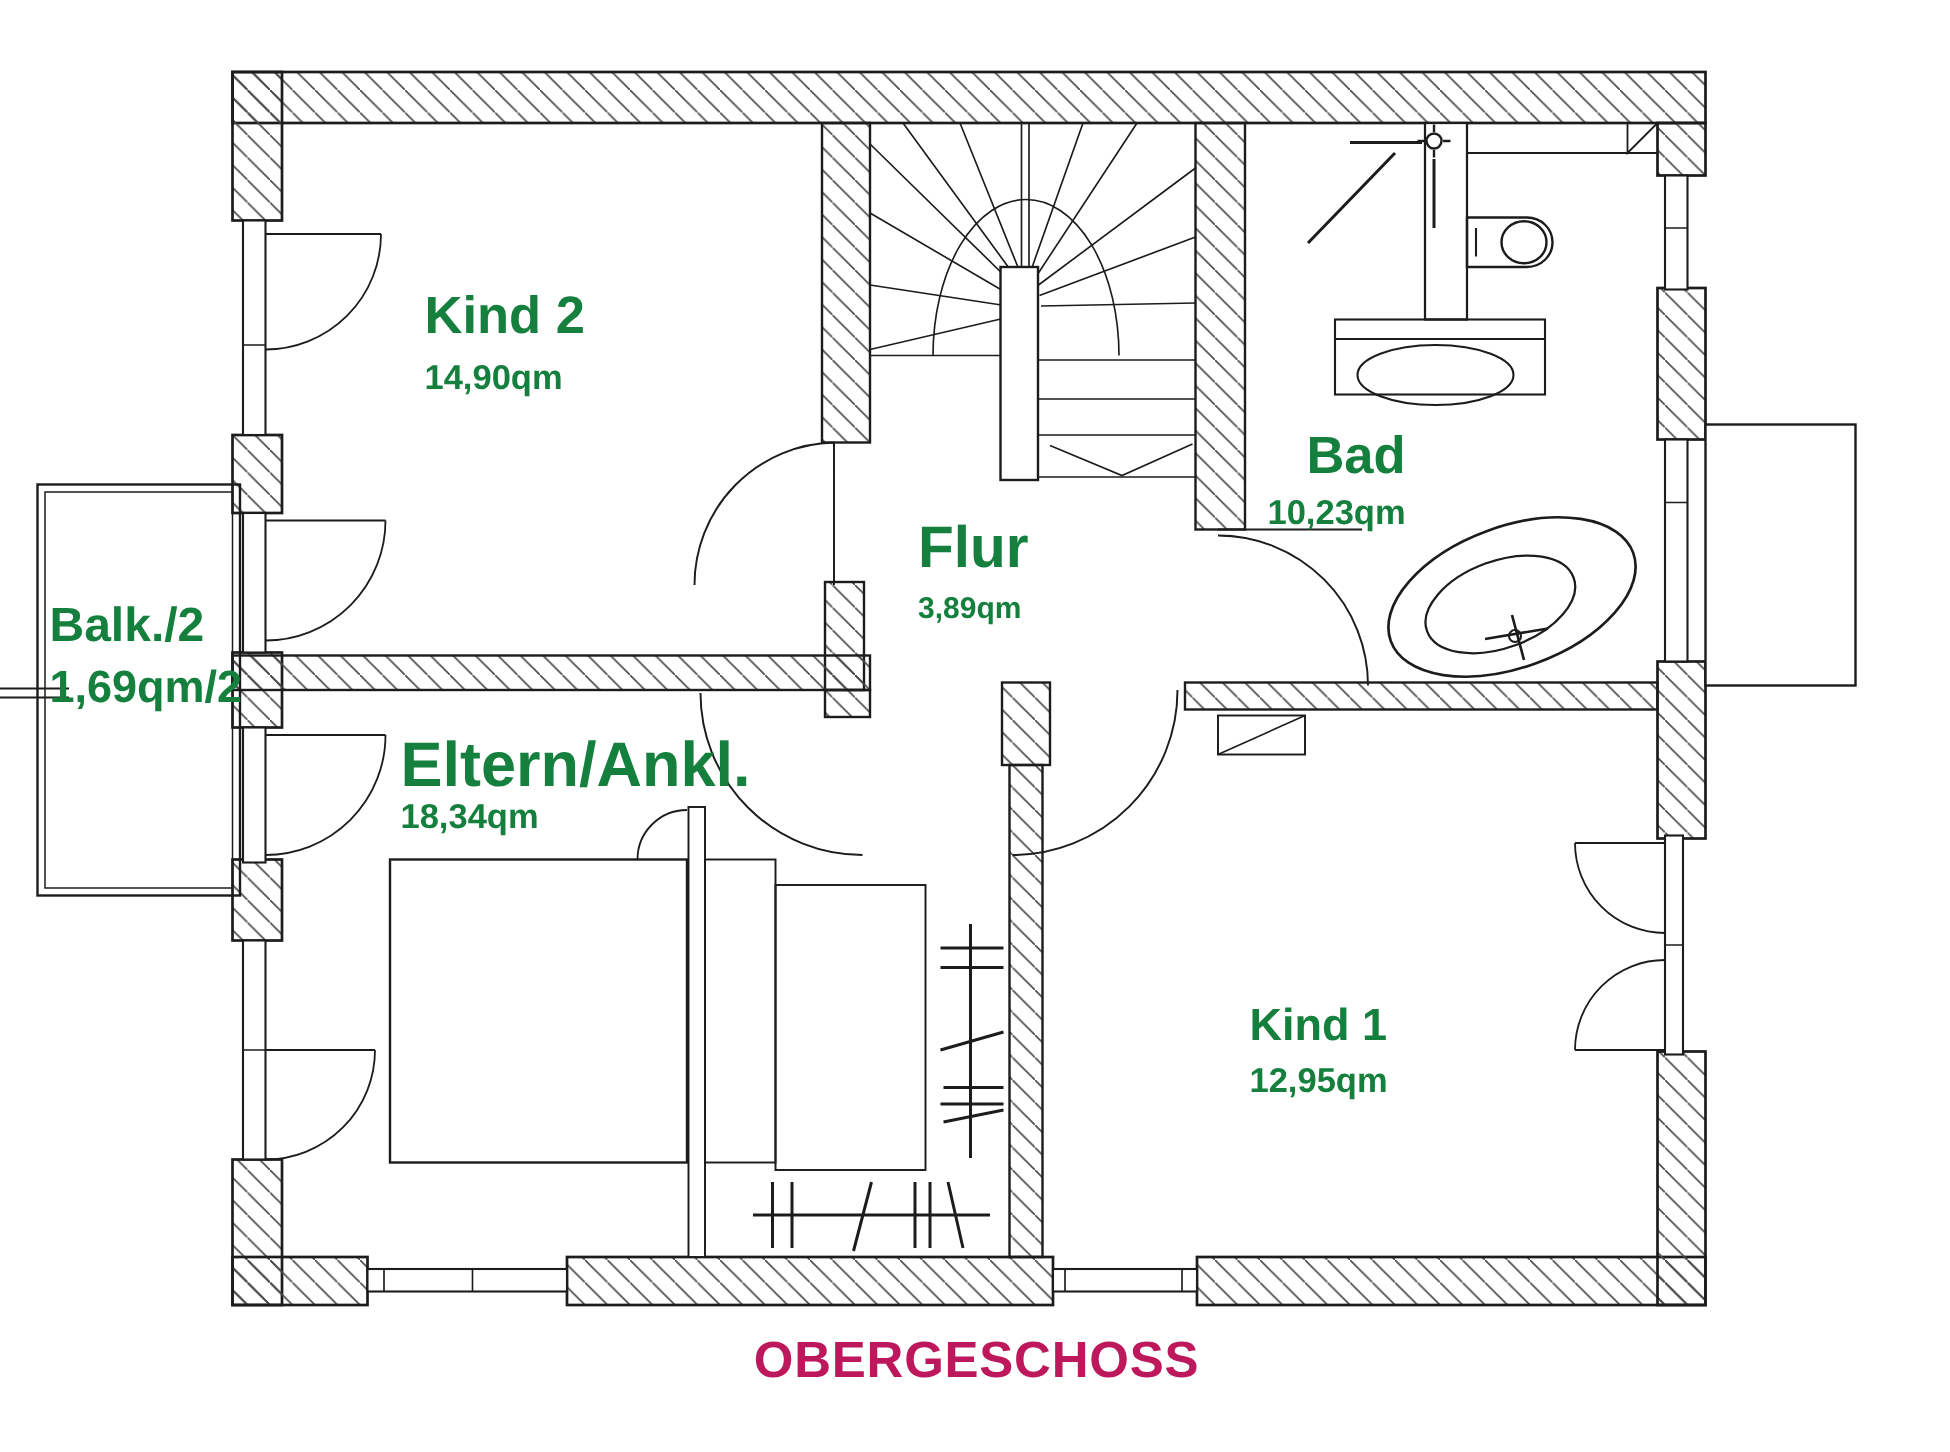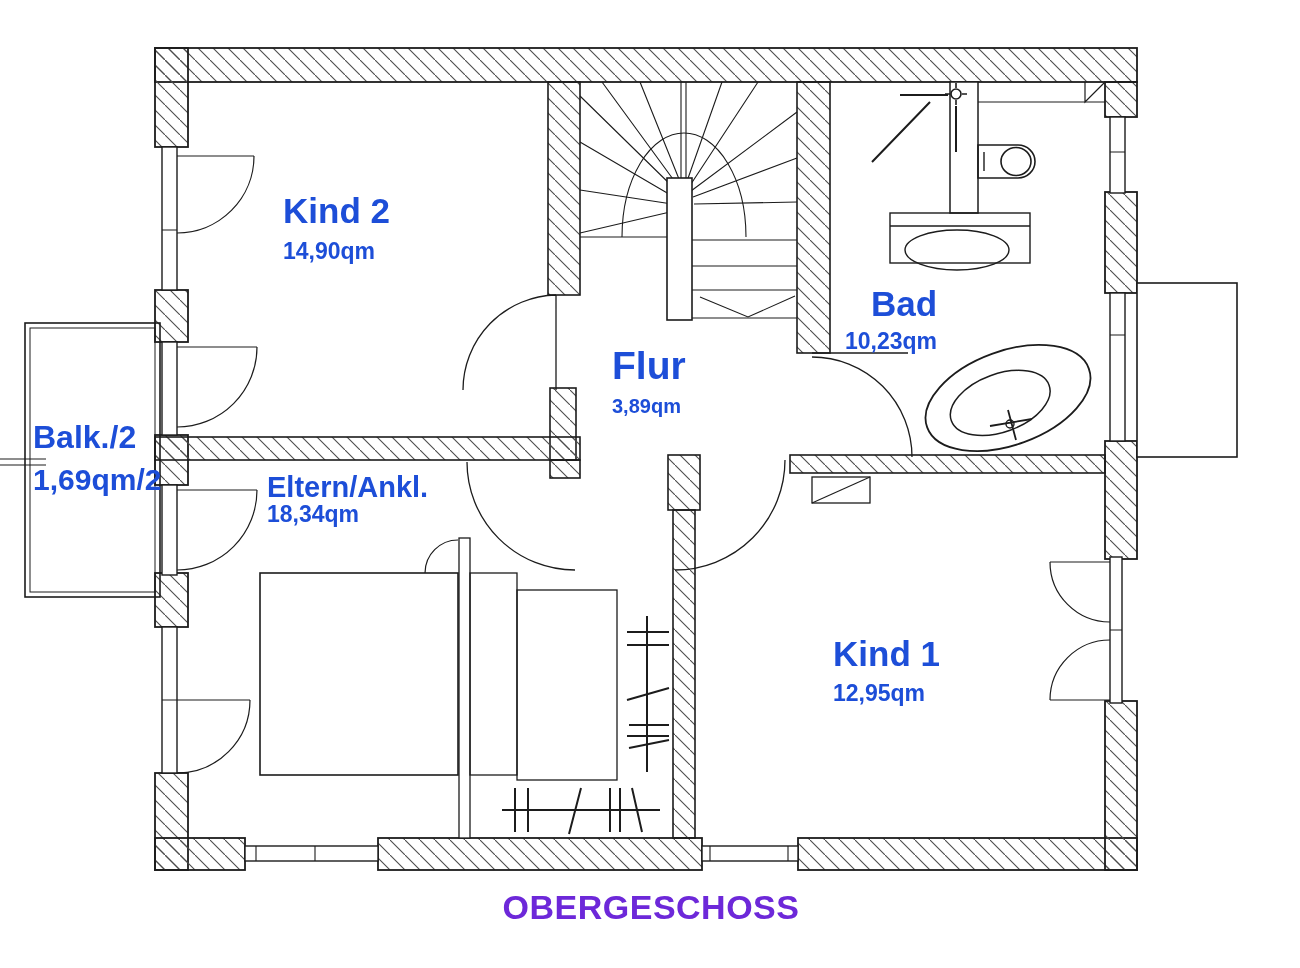--- a/index.html
+++ b/index.html
@@ -1,29 +1,29 @@
 <!DOCTYPE html>
 <html><head>
 <meta charset="utf-8">
 <style>
   html,body{margin:0;padding:0;background:#ffffff;}
   #plan{position:relative;width:1300px;height:968px;background:#ffffff;overflow:hidden;
         font-family:"Liberation Sans", sans-serif;}
   #plan svg{position:absolute;left:0;top:0;}
-  .room-label{position:absolute;color:#1d4ed8;line-height:1.05;white-space:nowrap;}
+  .room-label{position:absolute;color:#15803d;line-height:1.05;white-space:nowrap;}
   .room-name{font-weight:bold;display:block;}
   .room-area{font-weight:bold;display:block;}
   .lbl-kind2{left:283px;top:193px;}  .lbl-kind2 .room-name{font-size:35px;} .lbl-kind2 .room-area{font-size:23px;margin-top:9px;}
   .lbl-bad{left:845px;top:286px;}    .lbl-bad .room-name{font-size:35px;text-align:right;}   .lbl-bad .room-area{font-size:23px;margin-top:6px;}
   .lbl-flur{left:612px;top:346px;}   .lbl-flur .room-name{font-size:39px;text-align:right;}  .lbl-flur .room-area{font-size:20px;margin-top:9px;}
-  .lbl-balk{left:33px;top:421px;}    .lbl-balk .room-name{font-size:32px;}  .lbl-balk .room-area{font-size:30px;margin-top:9px;}
-  .lbl-eltern{left:267px;top:472px;} .lbl-eltern .room-name{font-size:29px;}.lbl-eltern .room-area{font-size:23px;margin-top:0;}
-  .lbl-kind1{left:833px;top:636px;}  .lbl-kind1 .room-name{font-size:35px;} .lbl-kind1 .room-area{font-size:23px;margin-top:8px;}
+  .lbl-balk{left:33px;top:400px;}    .lbl-balk .room-name{font-size:32px;}  .lbl-balk .room-area{font-size:30px;margin-top:9px;}
+  .lbl-eltern{left:267px;top:472px;} .lbl-eltern .room-name{font-size:42px;margin-top:16px;}.lbl-eltern .room-area{font-size:23px;margin-top:0;}
+  .lbl-kind1{left:833px;top:636px;}  .lbl-kind1 .room-name{font-size:30px;margin-top:32px;} .lbl-kind1 .room-area{font-size:23px;margin-top:8px;}
   .plan-title{position:absolute;left:651px;top:888px;transform:translateX(-50%);
-              font-size:34px;font-weight:bold;color:#6d28d9;letter-spacing:0.5px;}
+              font-size:34px;font-weight:bold;color:#be185d;letter-spacing:0.5px;}
 </style>
 </head>
 <body>
 
 <div id="plan">
 
   <svg width="1300" height="968" viewBox="0 0 1300 968">
     <defs>
       <pattern id="hatch" patternUnits="userSpaceOnUse" width="15" height="15">
         <path d="M-2,-2 L17,17" stroke="#4a4a4a" stroke-width="1.1" fill="none"></path>

